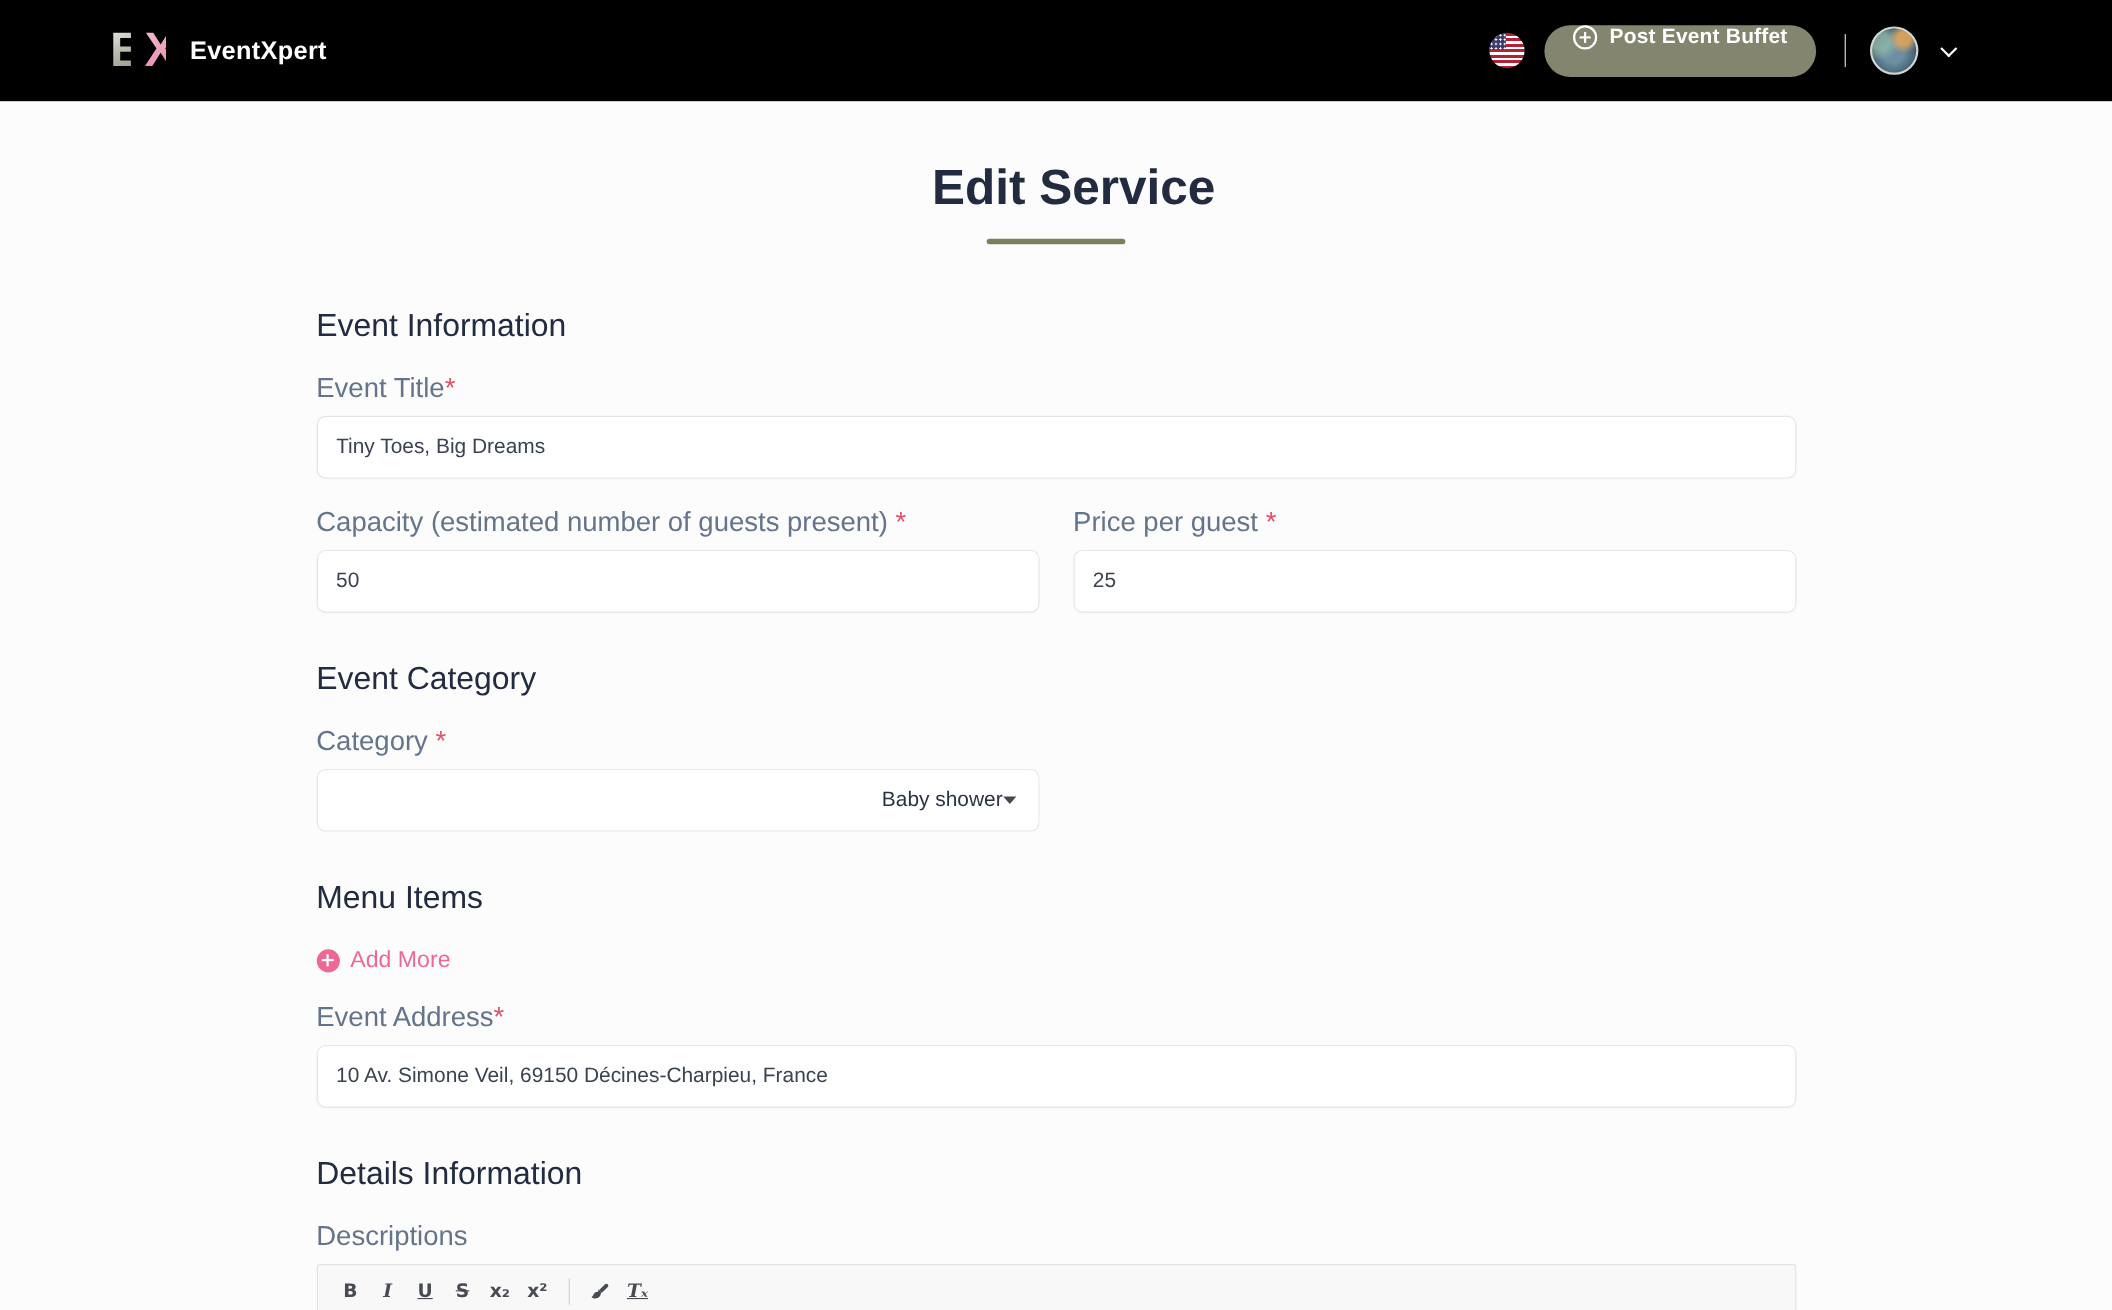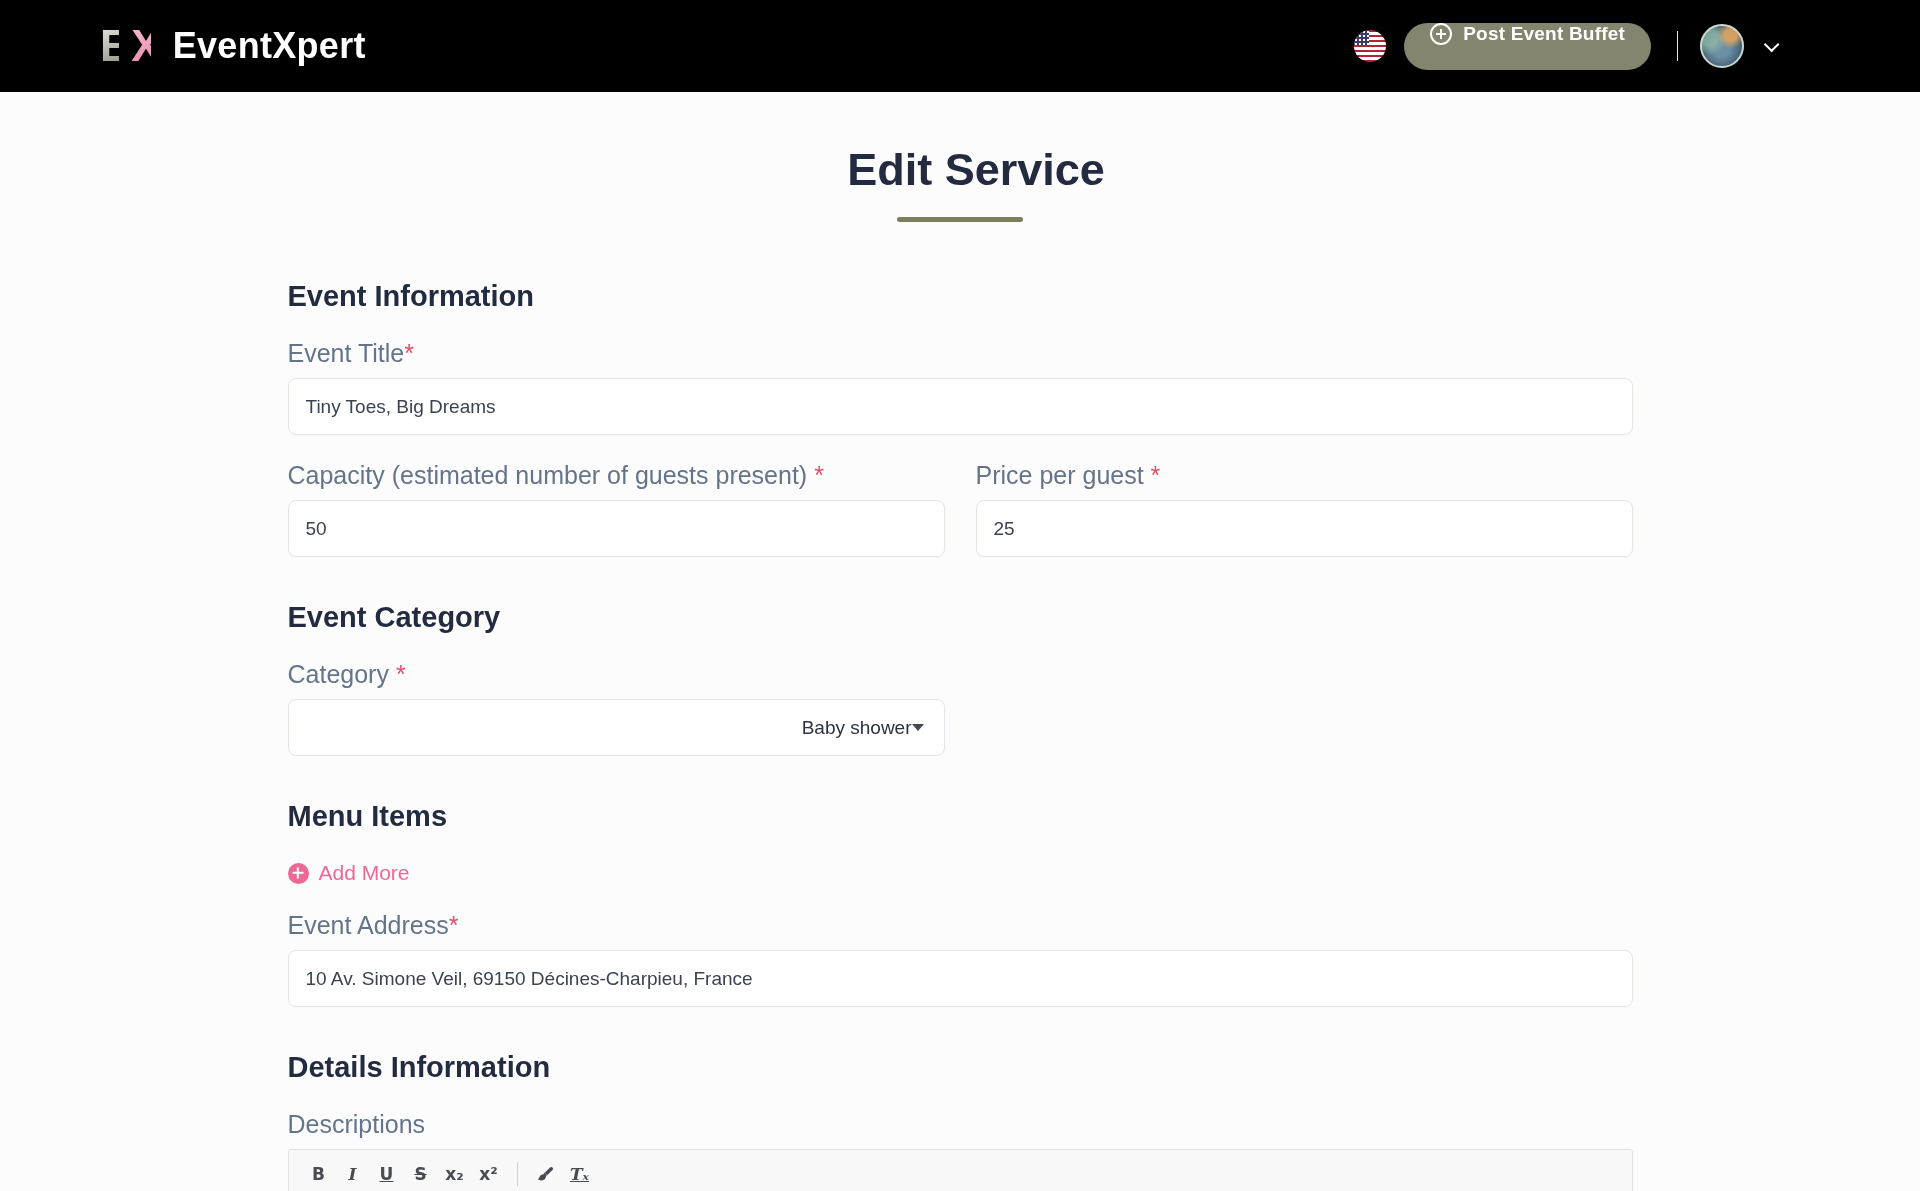--- a/index.html
+++ b/index.html
@@ -20,21 +20,21 @@
   .logo-mark { font-weight:800; font-size:44px; letter-spacing:-10px; line-height:1; display:flex; }
   .logo-e {
     background:linear-gradient(160deg,#e8e8e0,#8e9284);
     -webkit-background-clip:text; background-clip:text; color:transparent;
   }
   .logo-x {
     background:linear-gradient(160deg,#f6bed1,#e687ad);
     -webkit-background-clip:text; background-clip:text; color:transparent;
     margin-left:12px;
   }
-  .brand-name { color:#fff; font-size:36px; font-weight:600; margin-left:14px; letter-spacing:.3px; }
+  .brand-name { color:#fff; font-size:23px; font-weight:600; margin-left:14px; letter-spacing:.3px; }
 
   .nav-right { display:flex; align-items:center; }
   .flag {
     width:32px; height:32px; border-radius:50%; position:relative; overflow:hidden;
     background:repeating-linear-gradient(180deg,#b22234 0 2.5px,#ffffff 2.5px 5px);
     flex:0 0 auto;
   }
   .flag .canton {
     position:absolute; top:0; left:0; width:15px; height:15px; background:#3c3b6e;
     background-image:radial-gradient(#fff 0.8px, transparent 1px);
@@ -68,21 +68,21 @@
     width:11px; height:11px; border-right:2.5px solid #fff; border-bottom:2.5px solid #fff;
     transform:rotate(45deg) translateY(-3px); margin-left:20px;
   }
 
   
   .page-title { text-align:center; font-size:45px; font-weight:700; margin-top:52px; color:#222b40;margin-left:32px; }
   .title-underline { width:126px; height:5px; border-radius:3px; background:#7b7f5e; margin:21px auto 0; }
 
   
   .container { width:1345px; margin:58px auto 0; }
-  .section-h { font-size:29px; font-weight:700; color:#222b40; }
+  .section-h { font-size:29px; font-weight:400; color:#222b40; }
   .mt-lg { margin-top:44px; }
   .field-label { font-size:25px; color:#64748b; margin-top:26px; margin-bottom:10px; display:block; }
   .req { color:#e0506a; }
   .text-input {
     width:100%; height:57px; border:1px solid #e2e5ea; border-radius:8px;
     background:#fff; font-family:inherit; font-size:19px; color:#3b4350;
     padding:0 17px; outline:none; box-shadow:0 1px 2px rgba(0,0,0,.02);
   }
   .two-col { display:grid; grid-template-columns:1fr 1fr; column-gap:31px; }
   .half { width:calc(50% - 15.5px); }

